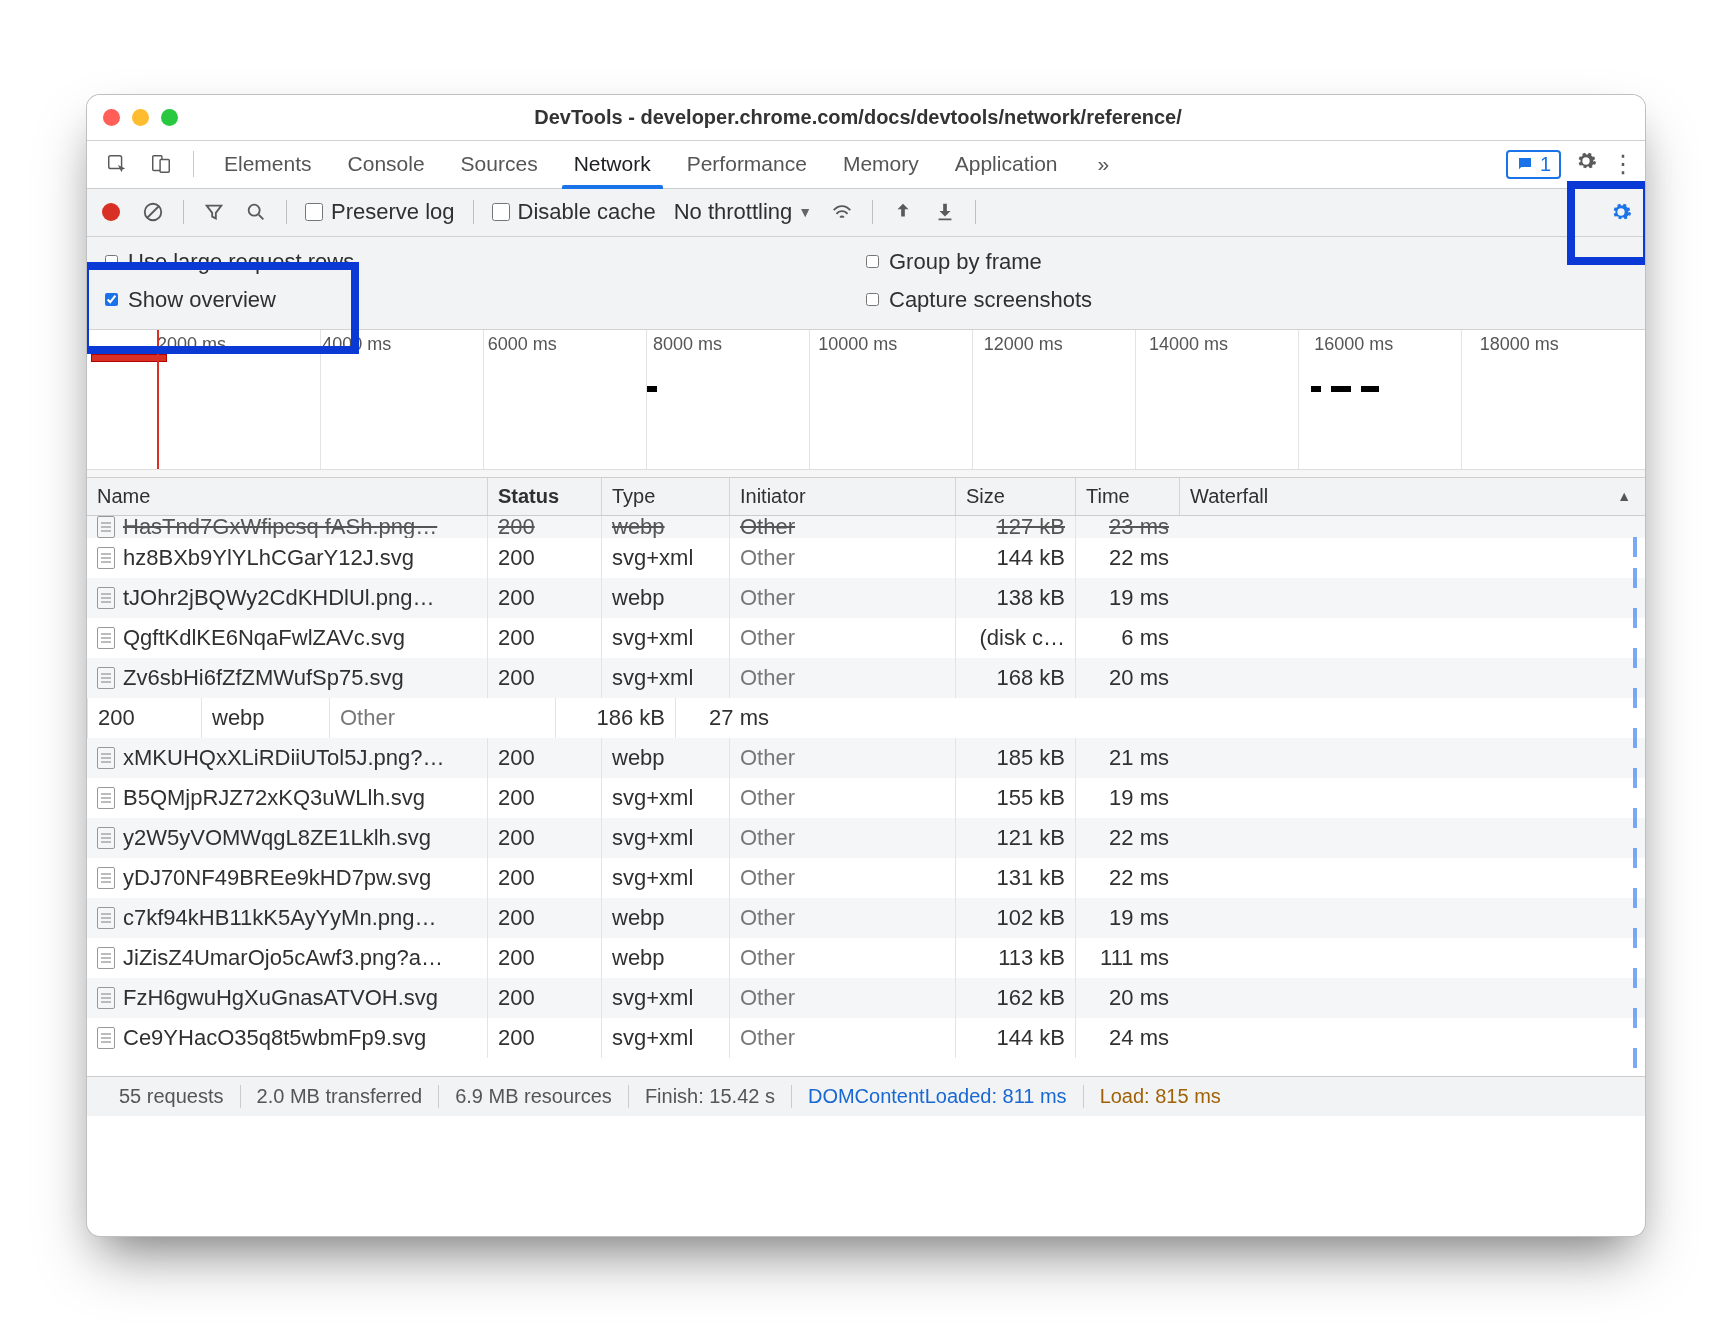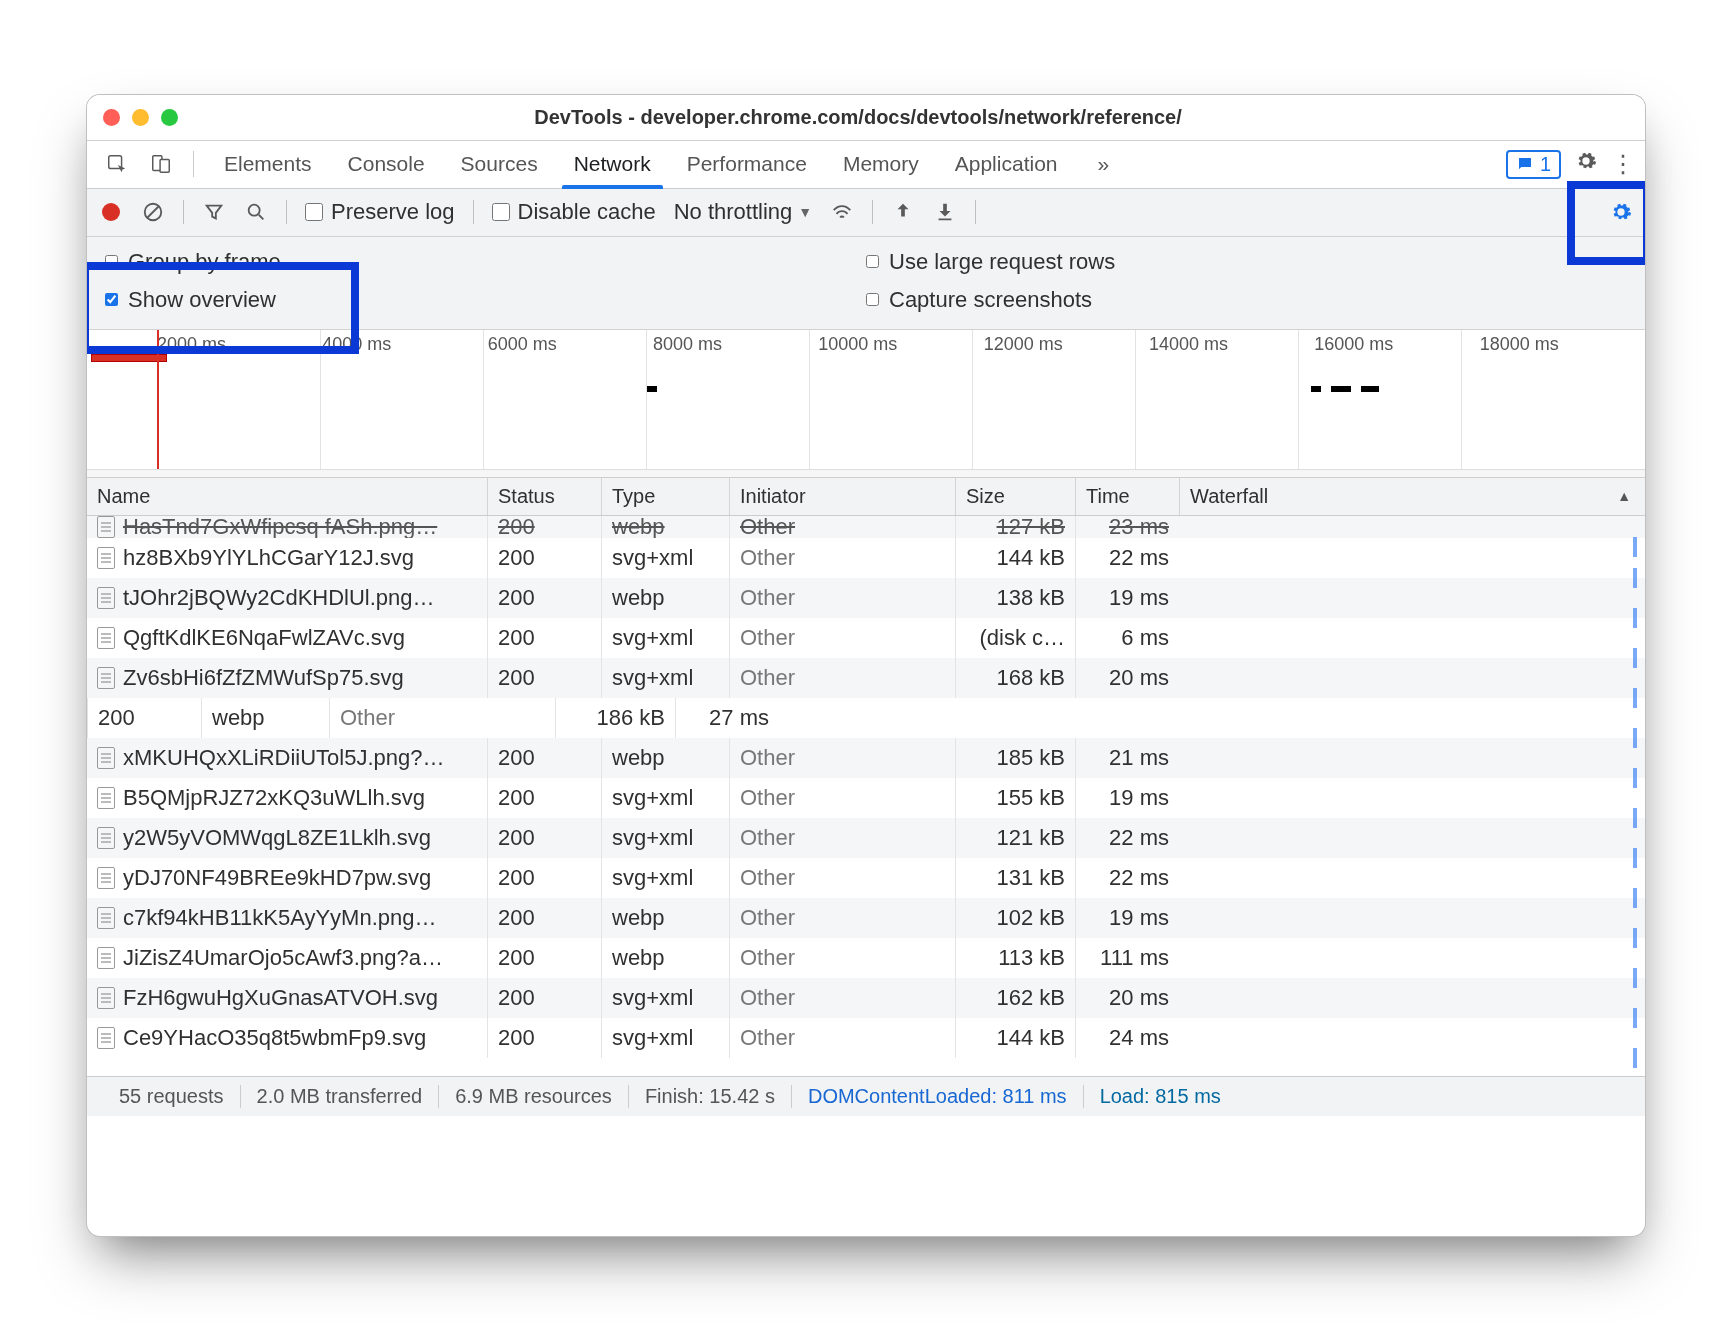--- a/index.html
+++ b/index.html
@@ -103,21 +103,21 @@
   .tl-marker{position:absolute;top:0;bottom:0;width:2px;background:#d93025;}
   .tl-dot{position:absolute;width:10px;height:6px;background:#000;top:56px;}
   .tl-bottom{position:absolute;left:0;right:0;bottom:0;height:8px;border-top:1px solid #ddd;background:#f6f6f6;}
   
   .thead {
     height:38px; display:flex; align-items:center;
     background:#f1f3f4; border-bottom:1px solid #ccc;
     font-size:20px; color:#303030;
   }
   .col-name{width:400px; padding-left:12px;}
-  .col-status{width:114px;}
+  .col-status{width:114px;font-weight:bold;}
   .col-type{width:128px;}
   .col-init{width:226px;text-align:center;}
   .col-size{width:120px;}
   .col-time{width:104px;}
   .col-wf{flex:1;padding-left:12px;position:relative;}
   .thead > div{border-left:1px solid #d4d4d4;padding-left:10px;height:100%;display:flex;align-items:center;}
   .thead > div:first-child{border-left:none;}
   .sort-tri{margin-left:auto;margin-right:14px;font-size:14px;color:#555;}
   .tbody{height:560px; overflow:hidden;}
   .row{height:40px;display:flex;align-items:center;color:#303030;}
@@ -140,21 +140,21 @@
   .wf-red{position:absolute;top:0;bottom:0;width:2px;background:#d93025;left:22px;}
   
   .status{
     height:40px;border-top:1px solid #ccc;background:#f1f3f4;
     display:flex;align-items:center;padding:0 16px;gap:0;
     font-size:20px;color:#555;
   }
   .status span{padding:0 16px;}
   .status span+span{border-left:1px solid #ccc;}
   .status .blue{color:#1967d2;}
-  .status .red{color:#0369a1;}
+  .status .red{color:#a16207;}
   
   .hl{position:absolute;border:8px solid #0a39d6;pointer-events:none;}
   .hl.left{left:-6px;top:167px;width:278px;height:92px;}
   .hl.right{right:-6px;top:86px;width:84px;height:84px;}
   .blue-gear{color:#1a73e8;}
 </style>
 </head>
 <body>
 
 <div class="window">
@@ -265,25 +265,25 @@
       <svg width="26" height="26" viewBox="0 0 24 24" fill="#1a73e8">
           <path d="M12 8a4 4 0 100 8 4 4 0 000-8zm9 4l2 1-1 3-2-.4a8 8 0 01-1.4 1.4l.4 2-3 1-1-2a8 8 0 01-2 0l-1 2-3-1 .4-2A8 8 0 017 16.6L5 17l-1-3 2-1a8 8 0 010-2l-2-1 1-3 2 .4A8 8 0 018.4 6L8 4l3-1 1 2a8 8 0 012 0l1-2 3 1-.4 2A8 8 0 0119 7.4l2-.4 1 3-2 1a8 8 0 010 2z"></path>
         </svg>
     </div>
   </div>
 
   <div class="settings">
     <div class="settings-row">
       <div class="left sopt">
         <input type="checkbox" style="">
-          <span>Group by frame</span>
+          <span>Use large request rows</span>
       </div>
       <div class="left sopt">
         <input type="checkbox" style="">
-          <span>Use large request rows</span>
+          <span>Group by frame</span>
       </div>
     </div>
     <div class="settings-row">
       <div class="left sopt">
         <input type="checkbox" checked="" style="">
           <span>Show overview</span>
       </div>
       <div class="left sopt">
         <input type="checkbox" style="">
           <span>Capture screenshots</span>

